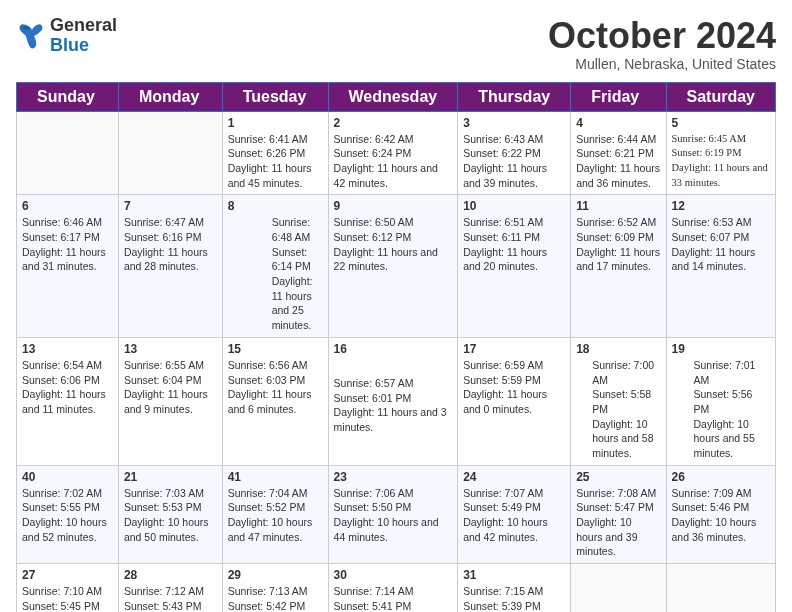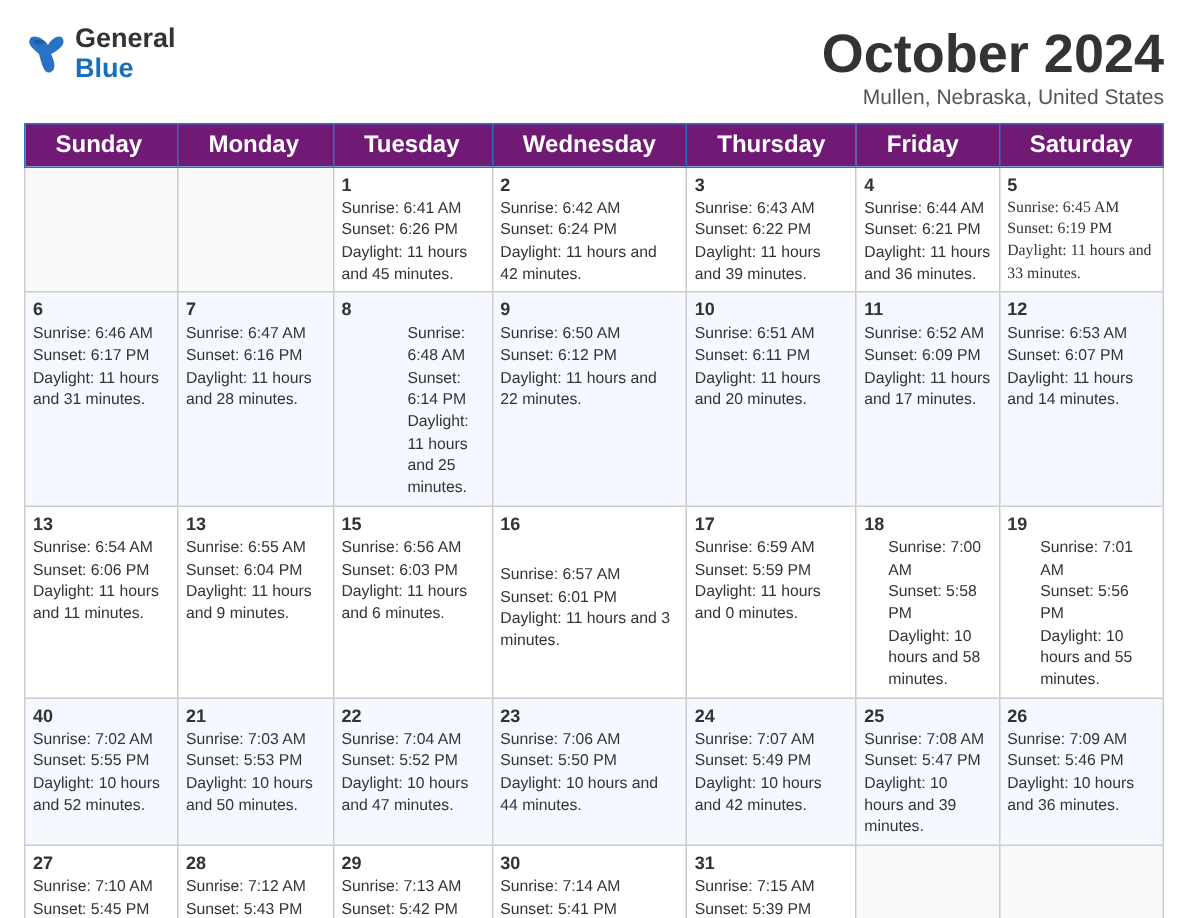--- a/index.html
+++ b/index.html
@@ -256,21 +256,21 @@
 Sunset: 5:55 PM
 Daylight: 10 hours and 52 minutes.</div>
           </td>
           <td>
             <span class="day-number">21</span>
             <div class="day-info" style="white-space: pre-line;">Sunrise: 7:03 AM
 Sunset: 5:53 PM
 Daylight: 10 hours and 50 minutes.</div>
           </td>
           <td>
-            <span class="day-number">22</span>
+            <span class="day-number">41</span>
             <div class="day-info" style="white-space: pre-line;">Sunrise: 7:04 AM
 Sunset: 5:52 PM
 Daylight: 10 hours and 47 minutes.</div>
           </td>
           <td>
             <span class="day-number">23</span>
             <div class="day-info" style="white-space: pre-line;">Sunrise: 7:06 AM
 Sunset: 5:50 PM
 Daylight: 10 hours and 44 minutes.</div>
           </td>

